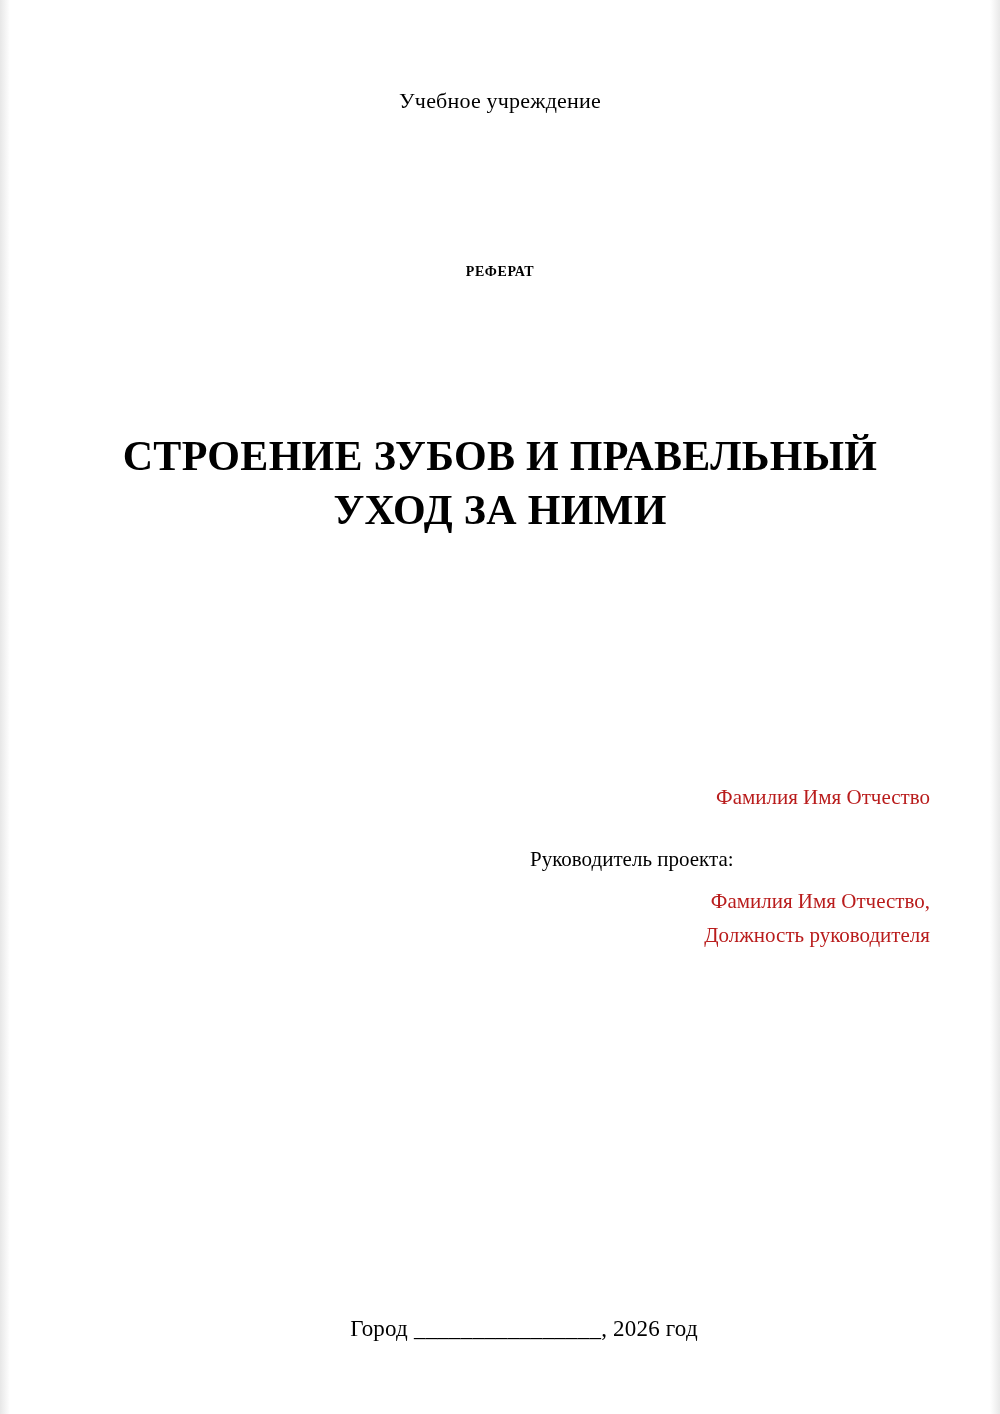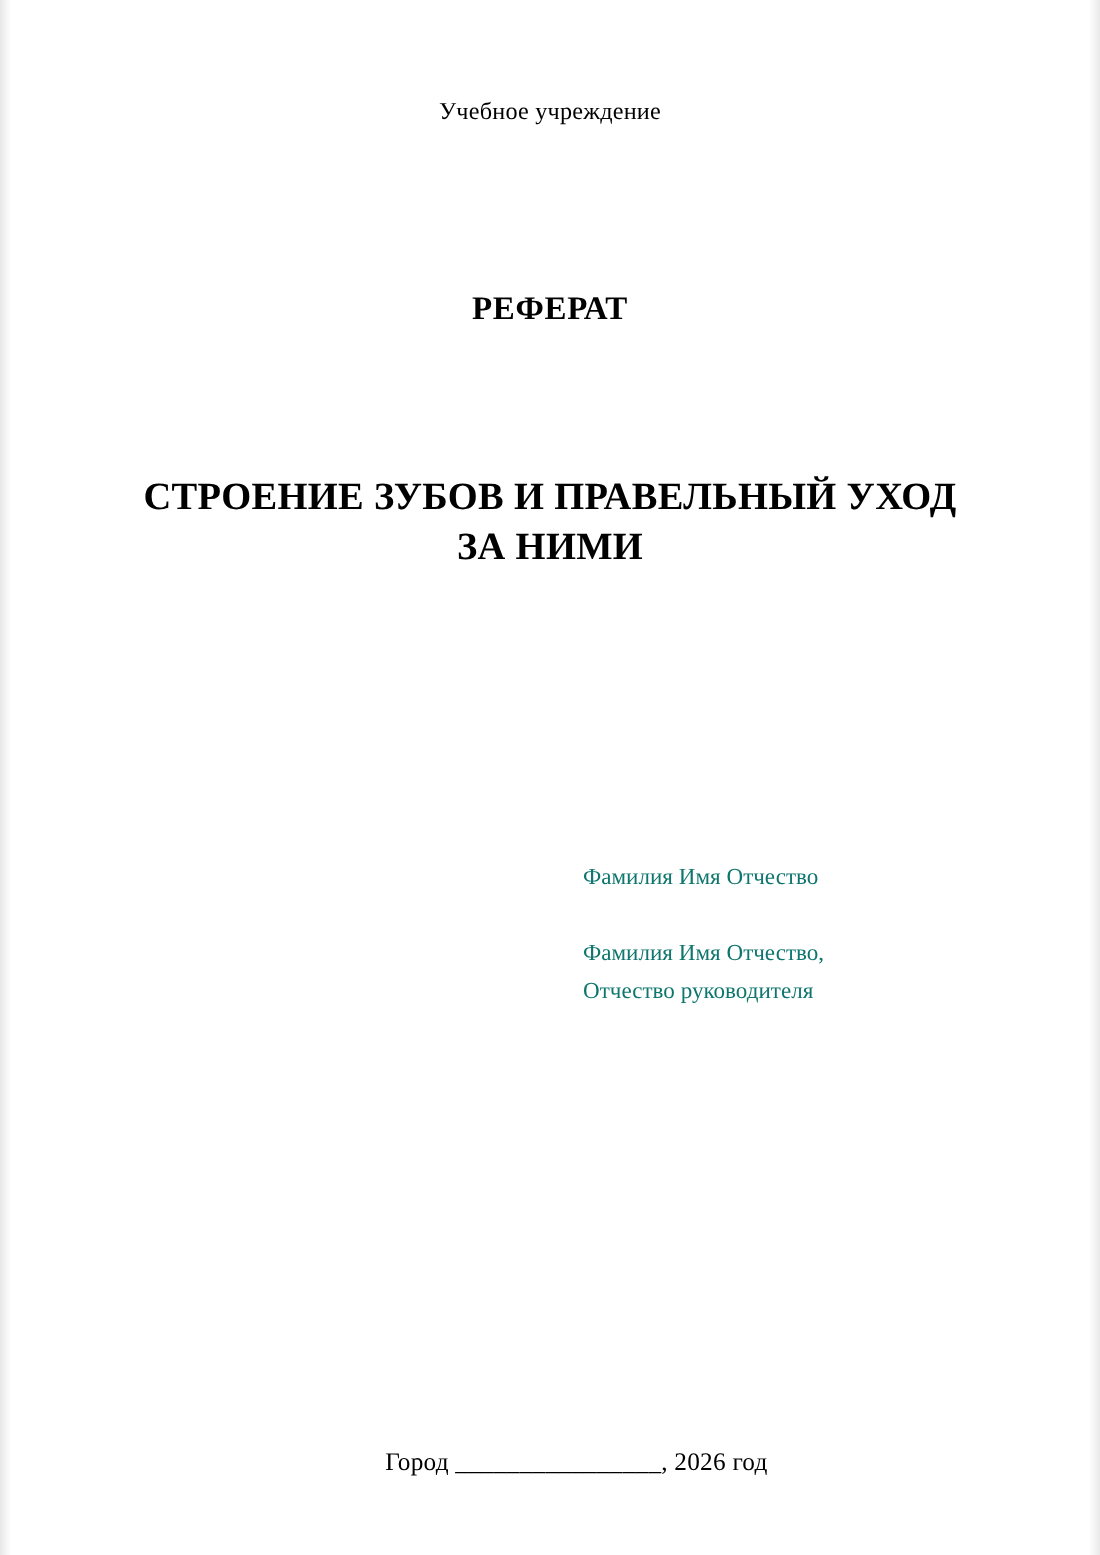--- a/index.html
+++ b/index.html
@@ -48,32 +48,32 @@
     font-size: 22px;
     letter-spacing: 0.2px;
   }
 
   .doc-type {
     position: absolute;
     top: 264px;
     left: 0;
     right: 0;
     text-align: center;
-    font-size: 30px;
+    font-size: 14px;
     font-weight: bold;
     letter-spacing: 0.6px;
   }
 
   .doc-title {
     position: absolute;
     top: 430px;
     left: 120px;
     right: 120px;
     text-align: center;
-    font-size: 35px;
+    font-size: 42px;
     font-weight: bold;
     line-height: 1.28;
     letter-spacing: 0.3px;
   }
 
   .credits {
     position: absolute;
     top: 780px;
     left: 530px;
     width: 400px;
@@ -82,22 +82,23 @@
   }
   .credit-block {
     margin-bottom: 34px;
   }
   .credit-label {
     display: block;
     margin-bottom: 14px;
   }
   .credit-value {
     display: block;
-    color: #0f766e;
+    color: #b91c1c;
     line-height: 1.65;
+    text-align: right;
   }
 
   .footer {
     position: absolute;
     bottom: 72px;
     left: 0;
     right: 0;
     text-align: center;
     font-size: 23px;
   }
@@ -118,22 +119,23 @@
 
   <div class="doc-title">СТРОЕНИЕ ЗУБОВ И ПРАВЕЛЬНЫЙ УХОД ЗА НИМИ</div>
 
   <div class="credits">
 
     <div class="credit-block">
       <span class="credit-value">Фамилия Имя Отчество</span>
     </div>
 
     <div class="credit-block">
+      <span class="credit-label">Руководитель проекта:</span>
       <span class="credit-value">Фамилия Имя Отчество,</span>
-      <span class="credit-value">Отчество руководителя</span>
+      <span class="credit-value">Должность руководителя</span>
     </div>
 
   </div>
 
   <div class="footer">
     <span class="footer-line">Город ________________, 2026 год</span>
   </div>
 
 </div>
 

